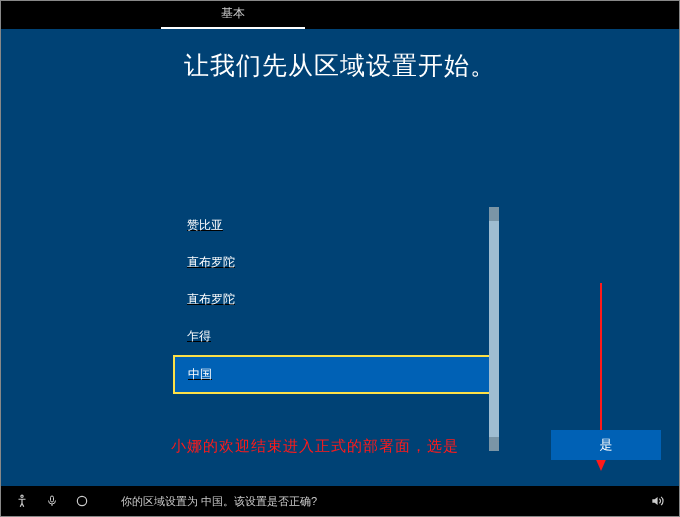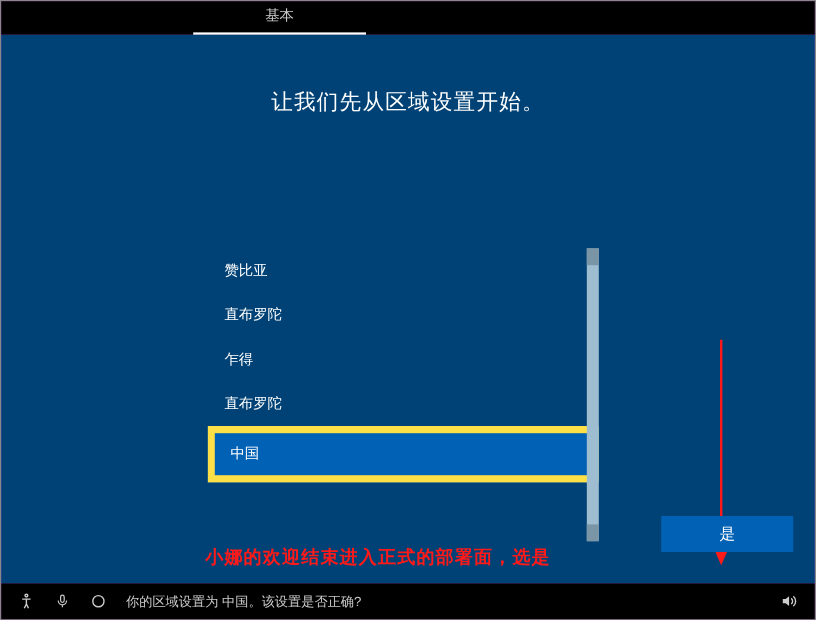--- a/index.html
+++ b/index.html
@@ -1,55 +1,55 @@
 <!DOCTYPE html>
 <html><head>
   <meta charset="utf-8">
   <style>
     * { margin: 0; padding: 0; box-sizing: border-box; }
     html, body { width: 680px; height: 517px; font-family: "Microsoft YaHei", "Segoe UI", sans-serif; background: #fff; overflow: hidden; }
-    .window { width: 680px; height: 517px; background: #d946ef; display: flex; flex-direction: column; border: 1px solid #888; }
+    .window { width: 680px; height: 517px; background: #737373; display: flex; flex-direction: column; border: 1px solid #888; }
     .tab-bar { height: 28px; background: #000; display: flex; align-items: flex-end; padding-left: 160px; }
     .tab { color: #ccc; font-size: 12px; padding: 6px 60px 5px 60px; border-bottom: 2px solid #fff; }
     .main { flex: 1; background: #004275; position: relative; overflow: hidden; }
-    .heading { color: #fff; font-size: 18px; font-weight: 300; text-align: center; margin-top: 44px; letter-spacing: 1px; }
+    .heading { color: #fff; font-size: 25px; font-weight: 300; text-align: center; margin-top: 20px; letter-spacing: 1px; }
     .list-wrap { position: absolute; left: 172px; top: 178px; width: 326px; height: 244px; }
-    .region-list { width: 100%; height: 100%; overflow: hidden; position: relative; }
+    .region-list { width: 100%; height: 100%; overflow: hidden; position: relative; text-decoration: underline; }
     .scrollbar { position: absolute; right: 0; top: 0; width: 10px; height: 100%; background: #9fbdd1; }
     .scrollbar::before { content: ""; position: absolute; right: 0; bottom: 0; width: 10px; height: 14px; background: #7a95a6; }
     .scrollbar::after { content: ""; position: absolute; right: 0; top: 0; width: 10px; height: 14px; background: #7a95a6; }
     .item { color: #fff; font-size: 12px; padding: 10px 14px; cursor: default; }
-    .item.selected { background: #0061b5; border: 6px solid #fde047; padding: 9px 13px; }
+    .item.selected { background: #0061b5; border: 2px solid #fde047; padding: 9px 13px; }
     .yes-btn { position: absolute; right: 18px; bottom: 26px; width: 110px; height: 30px; background: #0061b5; color: #fff; font-size: 13px; display: flex; align-items: center; justify-content: center; cursor: pointer; }
-    .annotation { position: absolute; left: 170px; bottom: 12px; color: #ff1a1a; font-size: 15px; font-weight: 700; letter-spacing: 1px; }
+    .annotation { position: absolute; left: 170px; bottom: 30px; color: #ff1a1a; font-size: 15px; font-weight: 400; letter-spacing: 1px; }
     .arrow-svg { position: absolute; right: 68px; top: 254px; pointer-events: none; }
     .taskbar { height: 30px; background: #000; display: flex; align-items: center; color: #ccc; font-size: 11px; padding: 0 10px; }
     .tb-icon { width: 22px; display: flex; justify-content: center; align-items: center; margin-right: 8px; height: 100%; }
-    .tb-text { flex: 1; padding-left: 4px; }
+    .tb-text { flex: 1; padding-left: 4px; margin-left: 16px; }
     .tb-right { display: flex; justify-content: center; align-items: center; width: 24px; }
     svg { display: block; }
   </style>
 </head>
 <body>
 
 <div class="window">
 
   <div class="tab-bar">
     <div class="tab">基本</div>
   </div>
 
   <div class="main">
     <div class="heading">让我们先从区域设置开始。</div>
 
     <div class="list-wrap">
       <div class="region-list">
         <div class="item">赞比亚</div>
         <div class="item">直布罗陀</div>
+        <div class="item">直布罗陀</div>
         <div class="item">乍得</div>
-        <div class="item">直布罗陀</div>
         <div class="item selected">中国</div>
       </div>
       <div class="scrollbar"></div>
     </div>
 
     <svg class="arrow-svg" width="20" height="190">
       <line x1="10" y1="0" x2="10" y2="172" stroke="#ff1a1a" stroke-width="2"></line>
       <polygon points="10,188 3,172 17,172" fill="#ff1a1a"></polygon>
     </svg>
 

